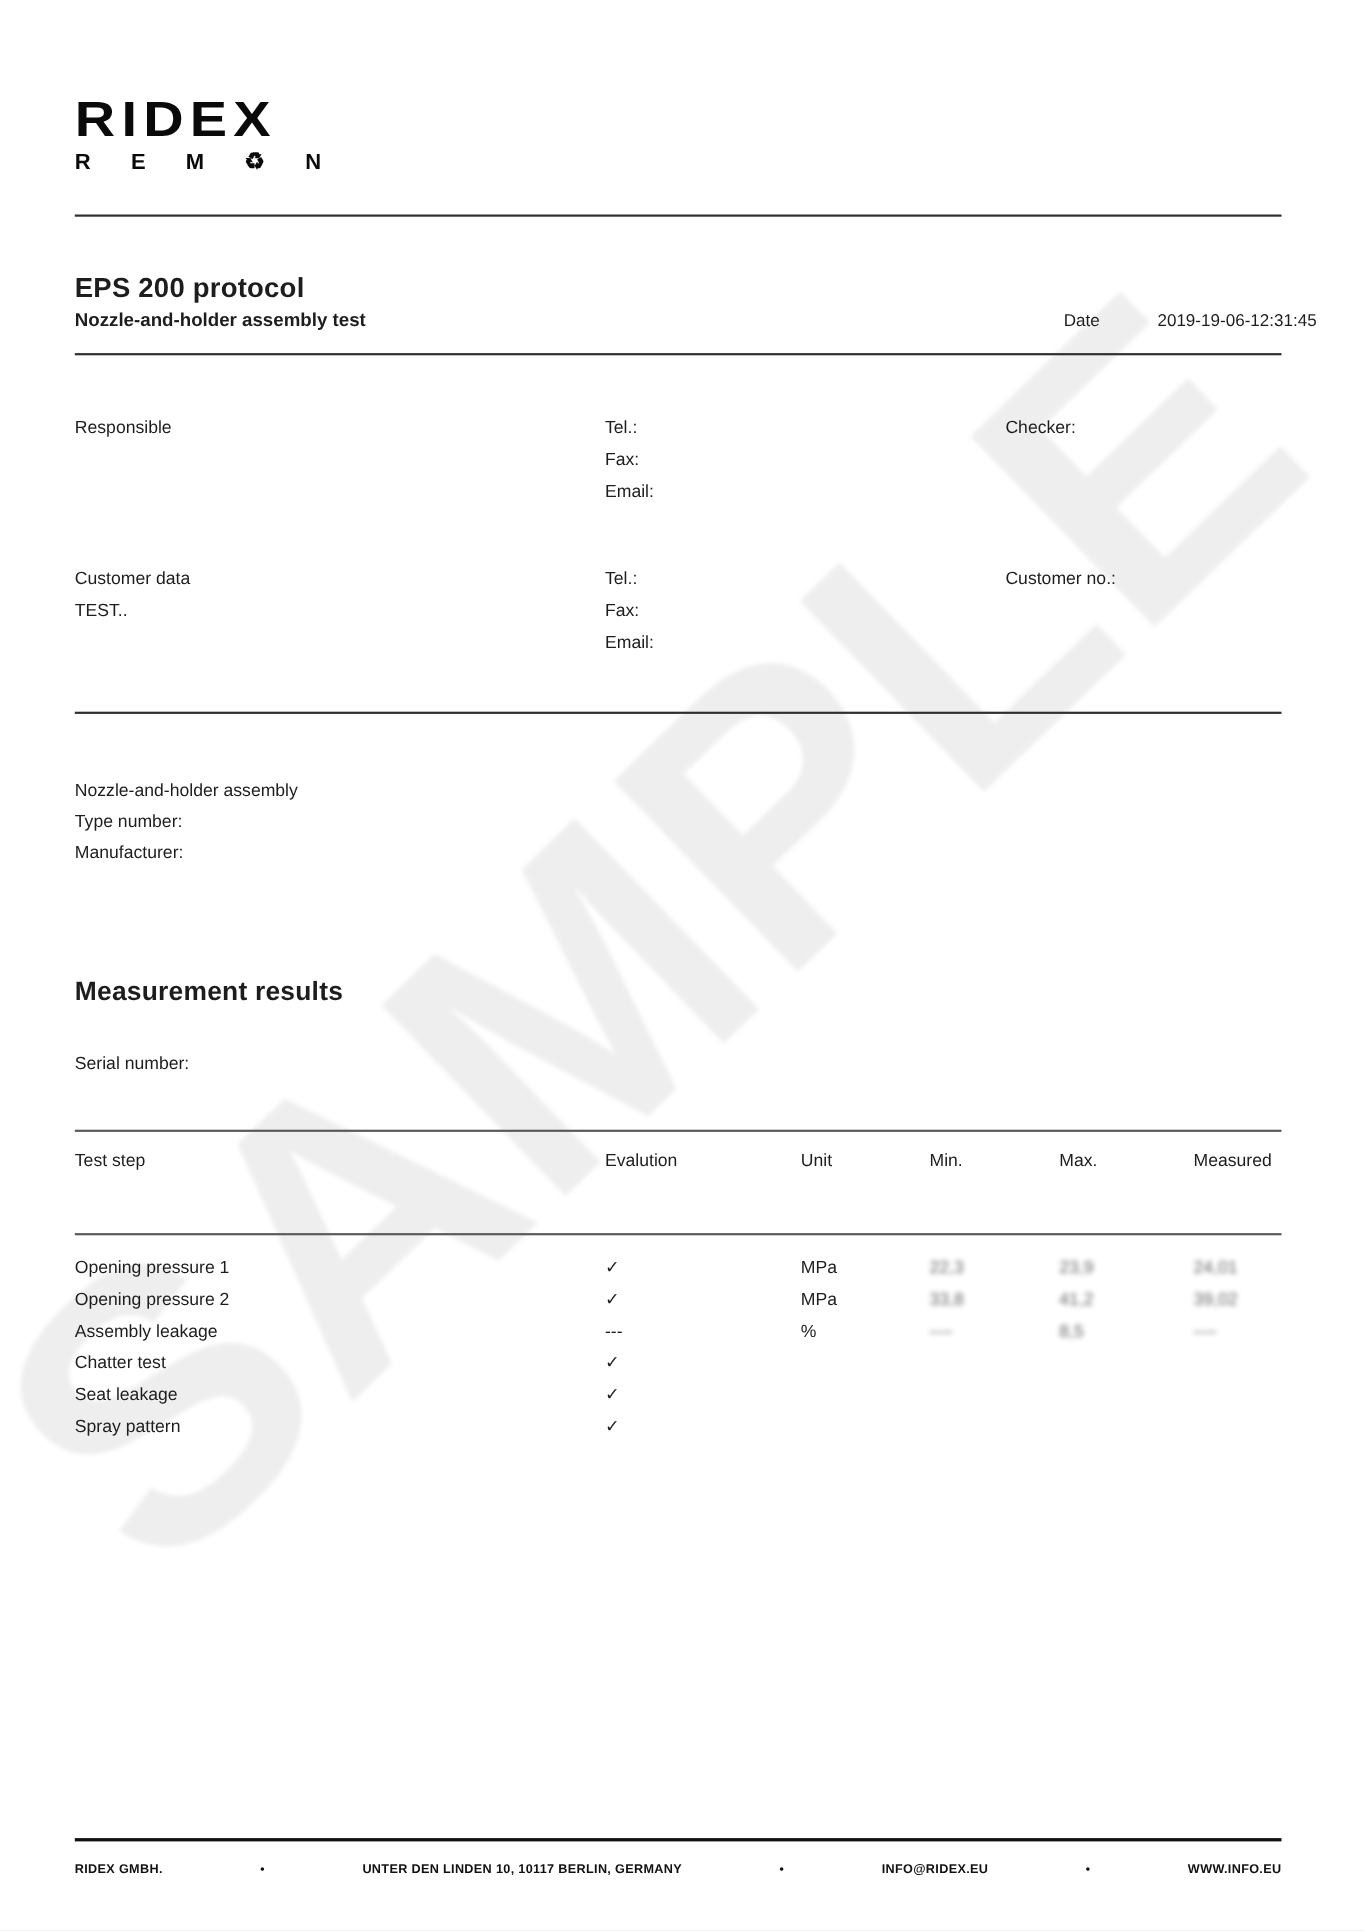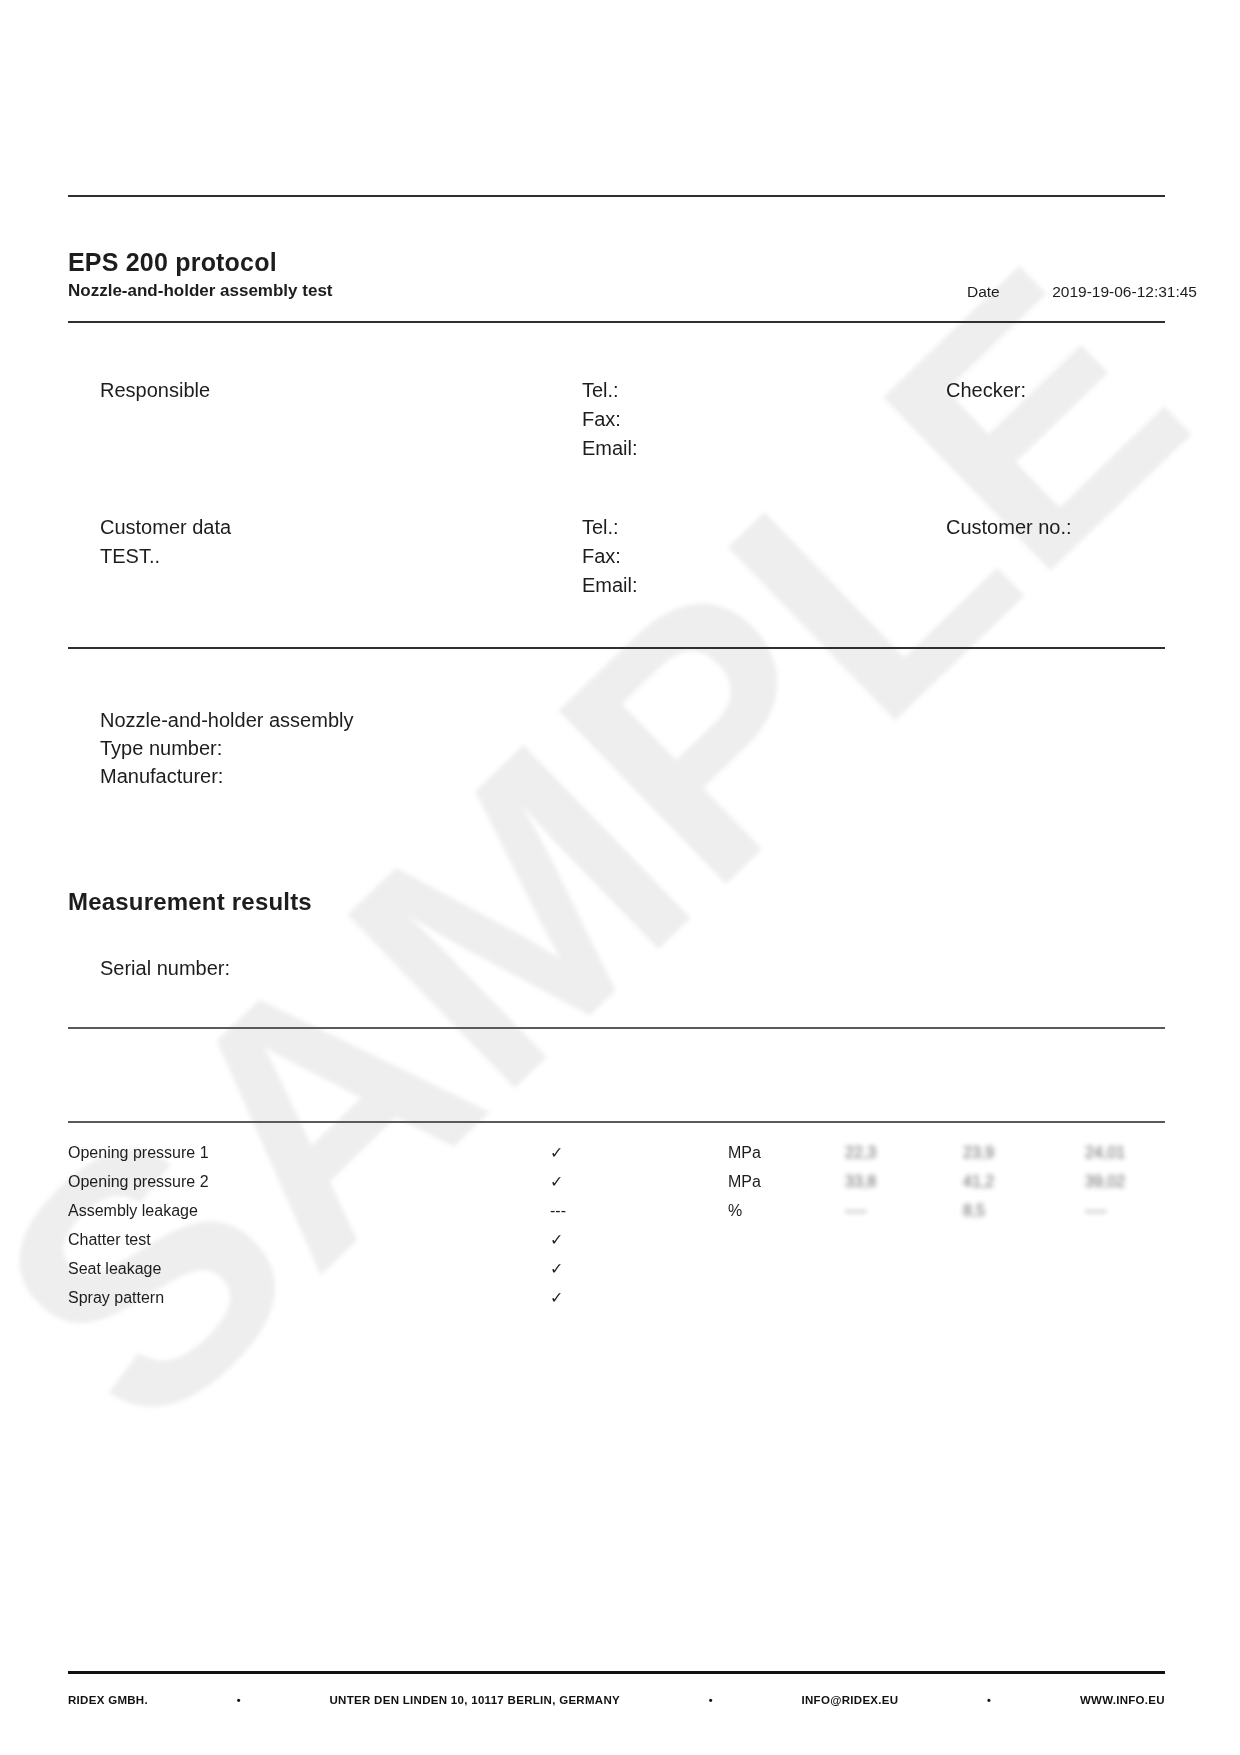--- a/index.html
+++ b/index.html
@@ -53,21 +53,21 @@
   .doc-title { left:68px; top:248px; font-size:25px; font-weight:700; letter-spacing:0.2px; }
   .doc-subtitle { left:68px; top:281px; font-size:17px; font-weight:700; }
 
   .date-row {
     left:935px; top:283px; width:230px;
     display:flex; justify-content:space-between;
     font-size:15.5px;
     margin-left:32px;
   }
 
-  .lbl { font-size:20px; line-height:20px; white-space:nowrap;margin-left:32px; }
+  .lbl { font-size:16px; line-height:20px; white-space:nowrap; }
 
   .sec-title { left:68px; top:888px; font-size:24px; font-weight:700; letter-spacing:0.2px; }
 
   .thead span, .trow span { position:absolute; font-size:16px; line-height:20px; white-space:nowrap; }
   .thead, .trow { position:absolute; left:0; width:1240px; height:22px; }
   .c-step { left:68px; }
   .c-eval { left:550px; }
   .c-unit { left:728px; }
   .c-min  { left:845px; }
   .c-max  { left:963px; }
@@ -85,20 +85,30 @@
 </style>
 </head>
 <body>
 
 <div class="page">
 
   <div class="watermark" style="color: rgb(238, 238, 238);">SAMPLE</div>
 
   <div class="layer">
 
+    <div class="abs logo">
+      <div class="logo-brand">RIDEX</div>
+      <div class="logo-reman">
+        <span>R</span>
+        <span>E</span>
+        <span>M</span>
+        <span class="recycle">♻</span>
+        <span>N</span>
+      </div>
+    </div>
 
     <div class="rule" style="top:195px;"></div>
 
     <div class="abs doc-title">EPS 200 protocol</div>
     <div class="abs doc-subtitle">Nozzle-and-holder assembly test</div>
     <div class="abs date-row">
       <span>Date</span>
       <span>2019-19-06-12:31:45</span>
     </div>
 
@@ -121,20 +131,28 @@
 
     <div class="abs lbl" style="left:68px; top:710px;">Nozzle-and-holder assembly</div>
     <div class="abs lbl" style="left:68px; top:738px;">Type number:</div>
     <div class="abs lbl" style="left:68px; top:766px;">Manufacturer:</div>
 
     <div class="abs sec-title">Measurement results</div>
     <div class="abs lbl" style="left:68px; top:958px;">Serial number:</div>
 
     <div class="rule rule-table" style="top:1027px;"></div>
 
+    <div class="thead" style="top:1046px;">
+      <span class="c-step">Test step</span>
+      <span class="c-eval">Evalution</span>
+      <span class="c-unit">Unit</span>
+      <span class="c-min">Min.</span>
+      <span class="c-max">Max.</span>
+      <span class="c-meas">Measured</span>
+    </div>
 
     <div class="rule rule-table" style="top:1121px;"></div>
 
     <div class="trow" style="top:1143px;">
       <span class="c-step">Opening pressure 1</span>
       <span class="c-eval check">✓</span>
       <span class="c-unit">MPa</span>
       <span class="c-min blur">22,3</span>
       <span class="c-max blur">23,9</span>
       <span class="c-meas blur">24,01</span>

